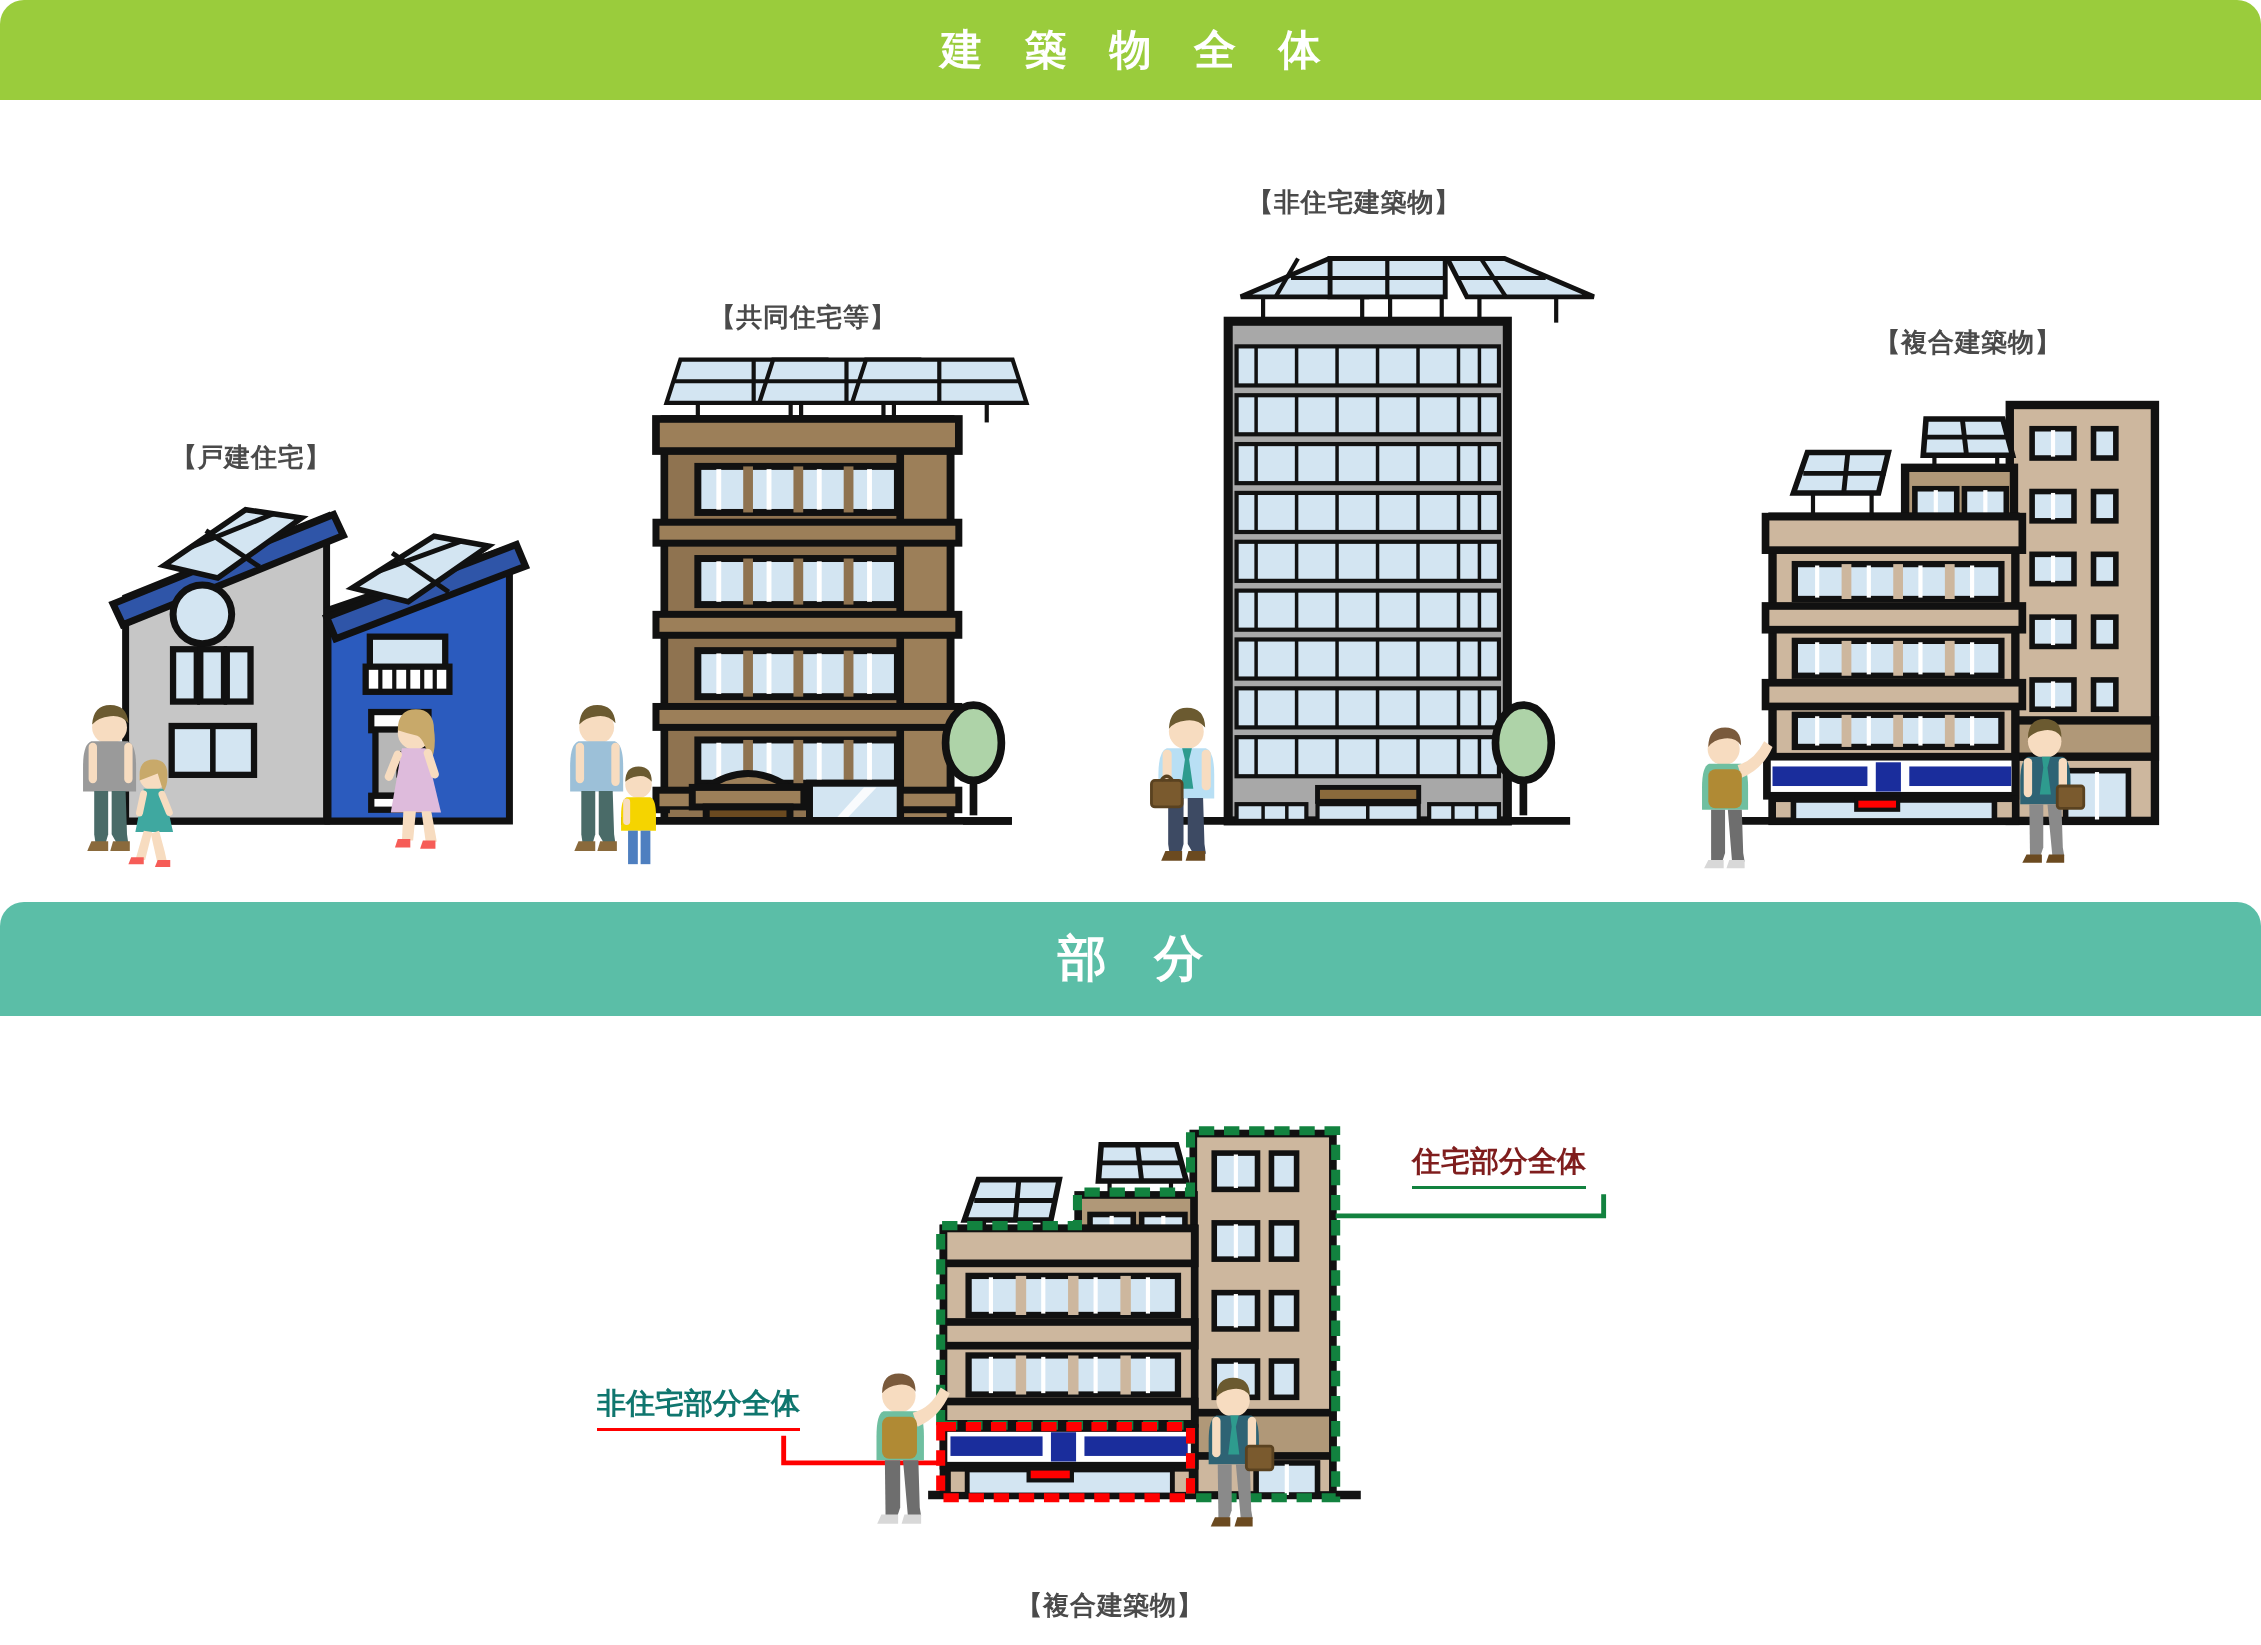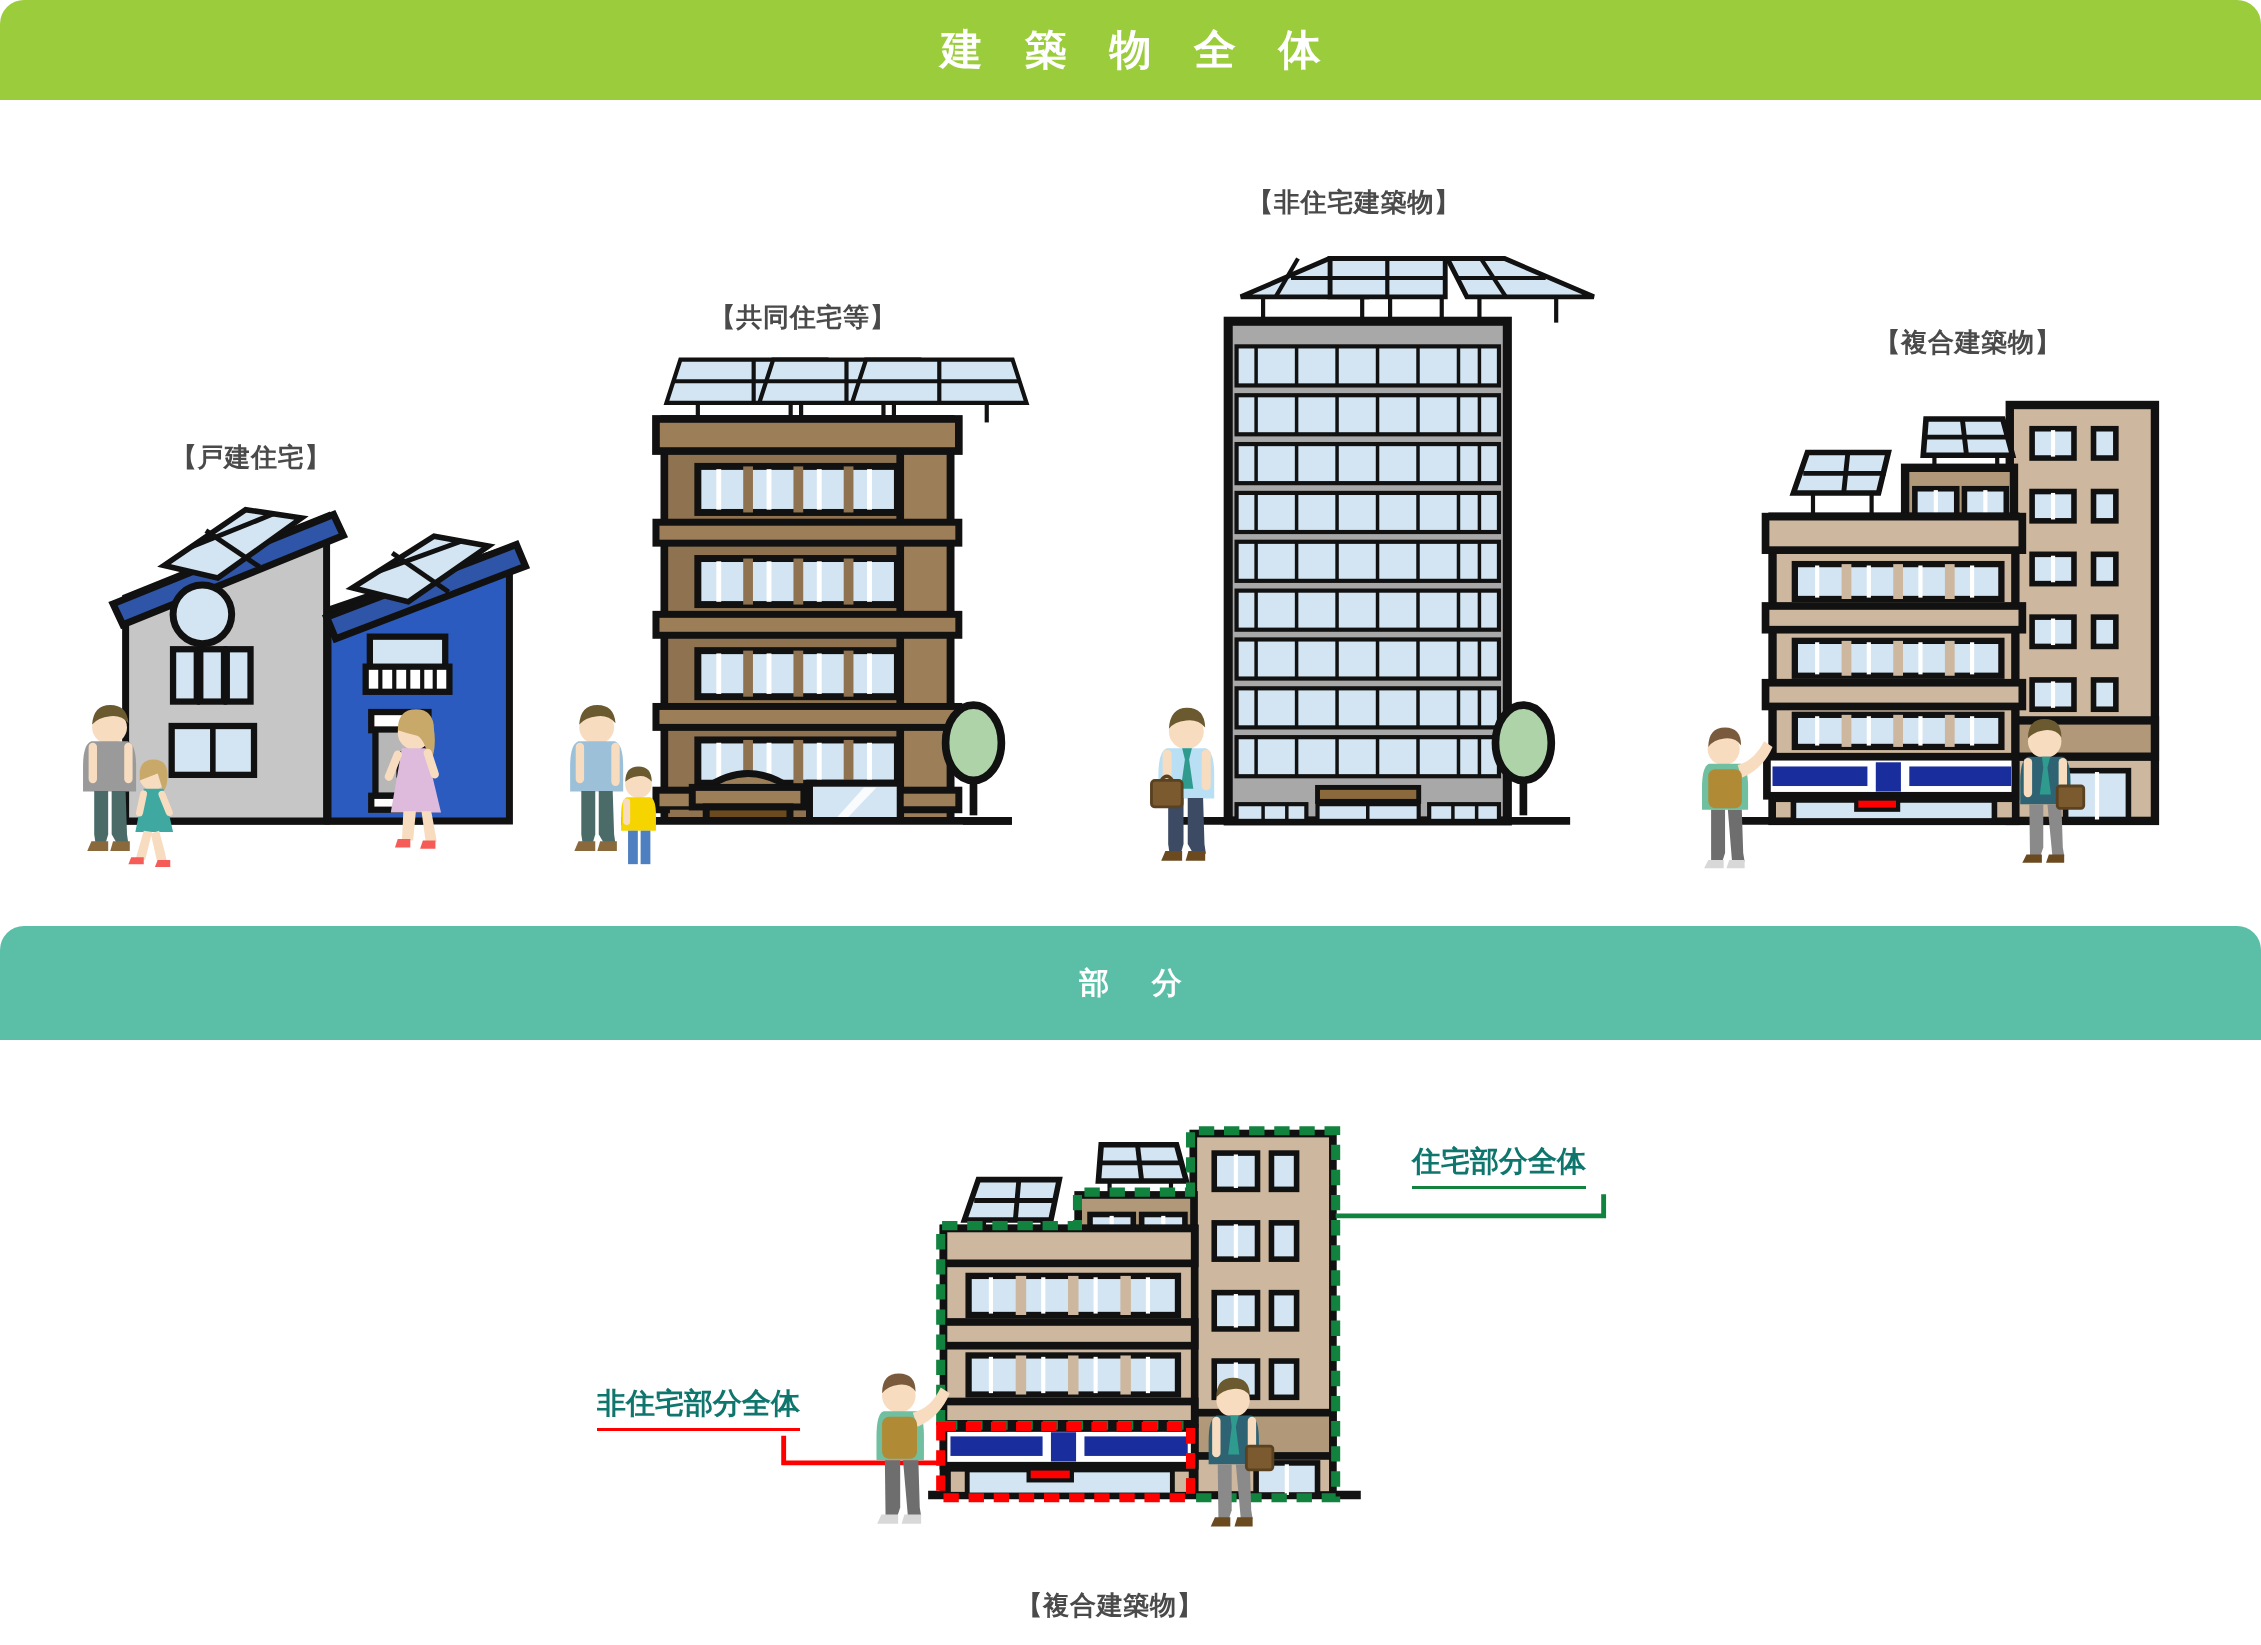--- a/index.html
+++ b/index.html
@@ -12,34 +12,34 @@
     position:absolute;left:0;width:2261px;
     display:flex;align-items:center;justify-content:center;
     color:#ffffff;font-weight:bold;
   }
   #band-building{
     top:0;height:100px;background:#9ACC3C;
     border-top-left-radius:24px;border-top-right-radius:24px;
     font-size:42px;letter-spacing:15.4px;text-indent:15.4px;text-align:right;
   }
   #band-part{
-    top:926px;height:114px;background:#5BBEA7;
+    top:902px;height:114px;background:#5BBEA7;
     border-top-left-radius:24px;border-top-right-radius:24px;
-    font-size:30px;letter-spacing:17px;text-indent:17px;
+    font-size:49px;letter-spacing:17px;text-indent:17px;
   }
   .caption{
     position:absolute;color:#4A4A4A;font-size:26px;font-weight:bold;
     letter-spacing:0.7px;text-align:center;white-space:nowrap;
     transform:translateX(-50%);
   }
   .svgwrap{position:absolute;left:0;top:0;width:2261px;height:1646px;pointer-events:none;}
   .ann{
     position:absolute;font-size:29px;font-weight:bold;white-space:nowrap;
   }
-  .ann.green{color:#0f766e;border-bottom:3.5px solid #12823F;padding-bottom:4.2px;}
+  .ann.green{color:#7f1d1d;border-bottom:3.5px solid #12823F;padding-bottom:4.2px;}
   .ann.red{color:#0f766e;border-bottom:3.5px solid #FF0000;padding-bottom:4.2px;}
 </style>
 </head>
 <body>
 
 <div class="band" id="band-building">
   <span>建 築 物 全 体</span>
 </div>
 
 <div class="band" id="band-part">

